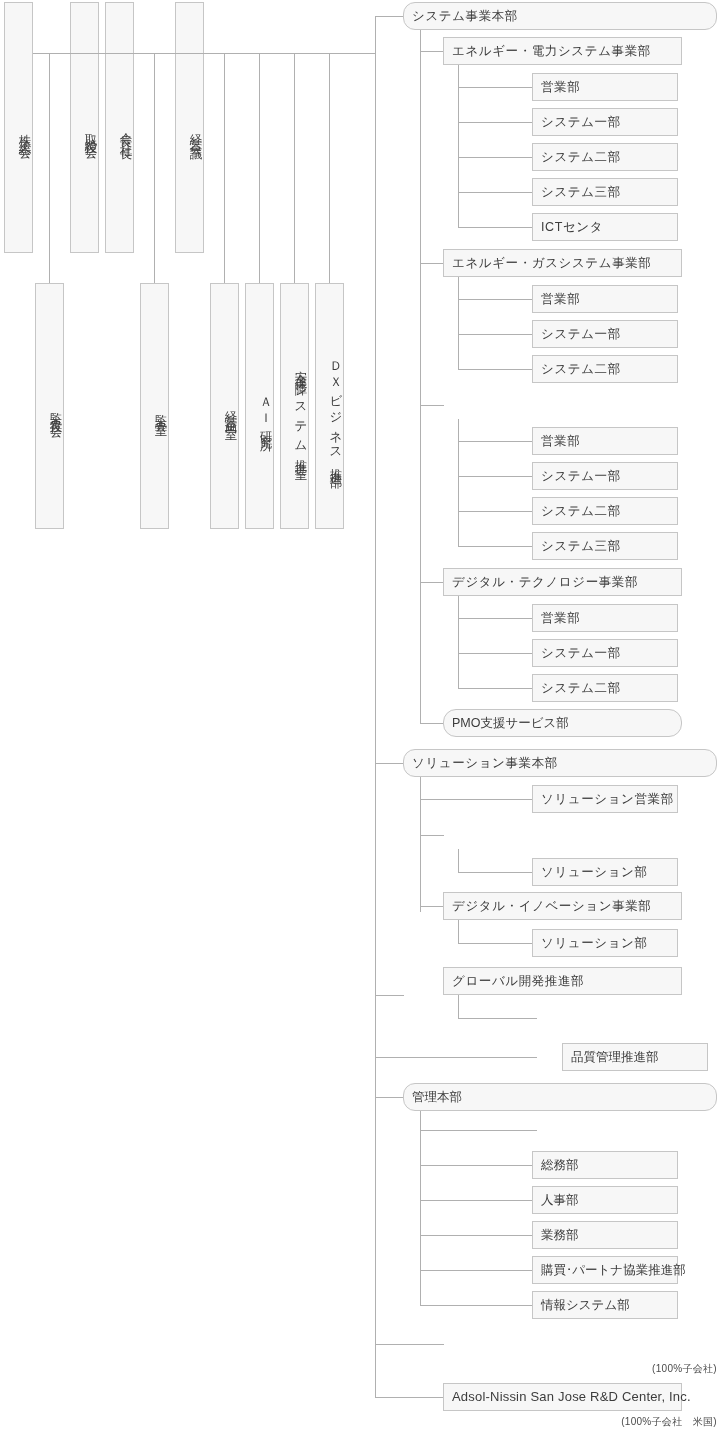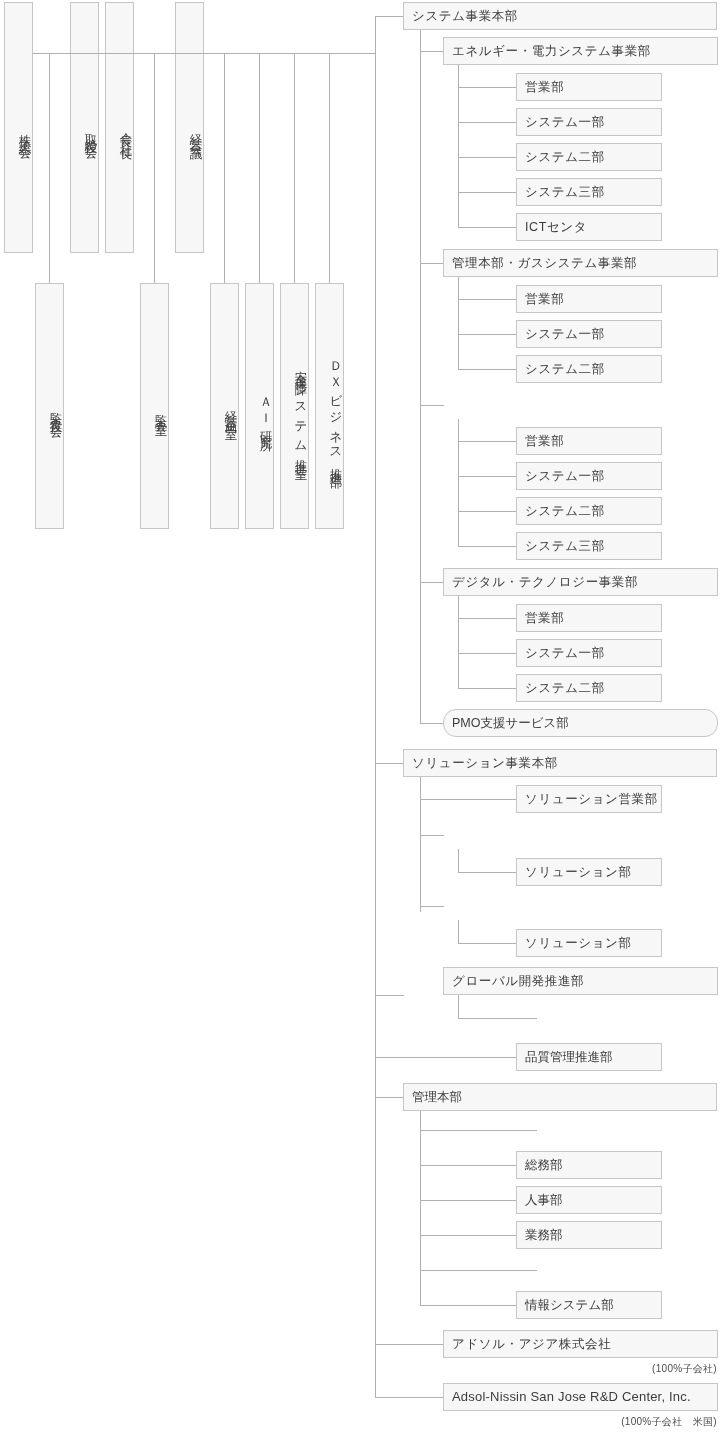--- a/index.html
+++ b/index.html
@@ -32,23 +32,23 @@
     white-space: nowrap;
   }
 
   
   .hbox {
     height: 28px;
     display: flex;
     align-items: center;
     padding-left: 8px;
   }
-  .hbox.lv1 { left: 403px; width: 314px; }
-  .hbox.lv2 { left: 443px; width: 275px; }
-  .hbox.lv3 { left: 516px; width: 146px; }
+  .hbox.lv1 { left: 403px; width: 314px; border-radius: 12px; }
+  .hbox.lv2 { left: 443px; width: 239px; }
+  .hbox.lv3 { left: 532px; width: 146px; }
 
   
   .track { letter-spacing: 0.6px; }
   .gothic { letter-spacing: 0px; }
   .latin  { letter-spacing: 0.2px; font-size: 13px; }
 
   
   .vbox {
     width: 29px;
     writing-mode: vertical-rl;
@@ -140,21 +140,21 @@
   <div class="ln lnh" style="left:458px; top:122px; width:79px;"></div>
   <div class="ln lnh" style="left:458px; top:157px; width:79px;"></div>
   <div class="ln lnh" style="left:458px; top:192px; width:79px;"></div>
   <div class="ln lnh" style="left:458px; top:227px; width:79px;"></div>
   <div class="box hbox lv3 track" style="top:73px;">営業部</div>
   <div class="box hbox lv3 track" style="top:108px;">システム一部</div>
   <div class="box hbox lv3 track" style="top:143px;">システム二部</div>
   <div class="box hbox lv3 track" style="top:178px;">システム三部</div>
   <div class="box hbox lv3 track" style="top:213px;">ICTセンタ</div>
 
-  <div class="box hbox lv2 track" style="top:249px;">管理本部・ガスシステム事業部</div>
+  <div class="box hbox lv2 track" style="top:249px;">エネルギー・ガスシステム事業部</div>
   <div class="ln lnv" style="left:458px; top:277px; height:92px;"></div>
   <div class="ln lnh" style="left:458px; top:299px; width:79px;"></div>
   <div class="ln lnh" style="left:458px; top:334px; width:79px;"></div>
   <div class="ln lnh" style="left:458px; top:369px; width:79px;"></div>
   <div class="box hbox lv3 track" style="top:285px;">営業部</div>
   <div class="box hbox lv3 track" style="top:320px;">システム一部</div>
   <div class="box hbox lv3 track" style="top:355px;">システム二部</div>
 
   <div class="ln lnv" style="left:458px; top:419px; height:127px;"></div>
   <div class="ln lnh" style="left:458px; top:441px; width:79px;"></div>
@@ -182,43 +182,44 @@
   <div class="ln lnh" style="left:420px; top:799px; width:117px;"></div>
   <div class="ln lnh" style="left:420px; top:835px; width:24px;"></div>
   <div class="ln lnh" style="left:420px; top:906px; width:24px;"></div>
 
   <div class="box hbox lv3 track" style="top:785px;text-align:center;">ソリューション営業部</div>
 
   <div class="ln lnv" style="left:458px; top:849px; height:23px;"></div>
   <div class="ln lnh" style="left:458px; top:872px; width:79px;"></div>
   <div class="box hbox lv3 track" style="top:858px;">ソリューション部</div>
 
+  <div class="box hbox lv2 track" style="top:892px;">デジタル・イノベーション事業部</div>
   <div class="ln lnv" style="left:458px; top:920px; height:23px;"></div>
   <div class="ln lnh" style="left:458px; top:943px; width:79px;"></div>
   <div class="box hbox lv3 track" style="top:929px;">ソリューション部</div>
 
   <div class="box hbox lv2 track" style="top:967px;">グローバル開発推進部</div>
   <div class="ln lnv" style="left:458px; top:995px; height:23px;"></div>
   <div class="ln lnh" style="left:458px; top:1018px; width:79px;"></div>
 
-  <div class="box hbox lv3 gothic" style="top:1043px;">品質管理推進部</div>
+  <div class="box hbox lv3 gothic" style="top:1043px;margin-left:30px;">品質管理推進部</div>
 
   <div class="box hbox lv1 gothic" style="top:1083px;">管理本部</div>
   <div class="ln lnv" style="left:420px; top:1111px; height:194px;"></div>
   <div class="ln lnh" style="left:420px; top:1130px; width:117px;"></div>
   <div class="ln lnh" style="left:420px; top:1165px; width:117px;"></div>
   <div class="ln lnh" style="left:420px; top:1200px; width:117px;"></div>
   <div class="ln lnh" style="left:420px; top:1235px; width:117px;"></div>
   <div class="ln lnh" style="left:420px; top:1270px; width:117px;"></div>
   <div class="ln lnh" style="left:420px; top:1305px; width:117px;"></div>
 
   <div class="box hbox lv3 gothic" style="top:1151px;">総務部</div>
   <div class="box hbox lv3 gothic" style="top:1221px;">業務部</div>
   <div class="box hbox lv3 gothic" style="top:1186px;">人事部</div>
+  <div class="box hbox lv3 gothic" style="top:1256px;">購買･パートナ協業推進部</div>
   <div class="box hbox lv3 gothic" style="top:1291px;">情報システム部</div>
 
-  <div class="box hbox lv2 track" style="top:1330px;">アドソル・アジア株式会社</div>
   <div class="note" style="left:517px; top:1362px; width:200px;">(100%子会社)</div>
 
   <div class="box hbox lv2 latin" style="top:1383px;">Adsol-Nissin San Jose R&amp;D Center, Inc.</div>
   <div class="note" style="left:517px; top:1415px; width:200px;">(100%子会社　米国)</div>
 
 </div>
 
 </body></html>

